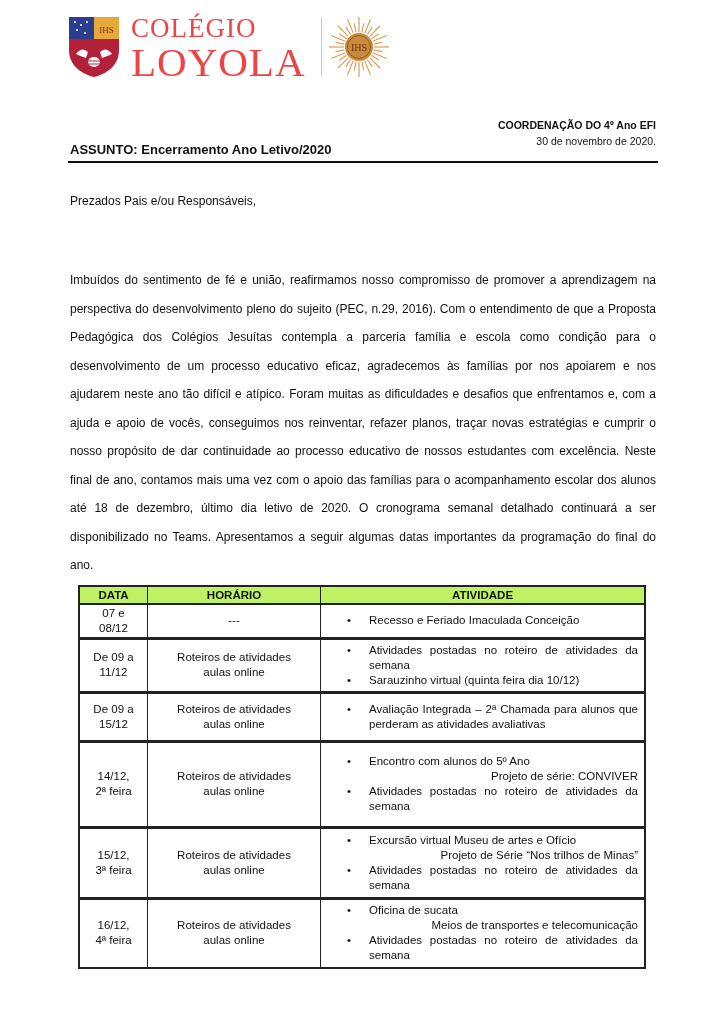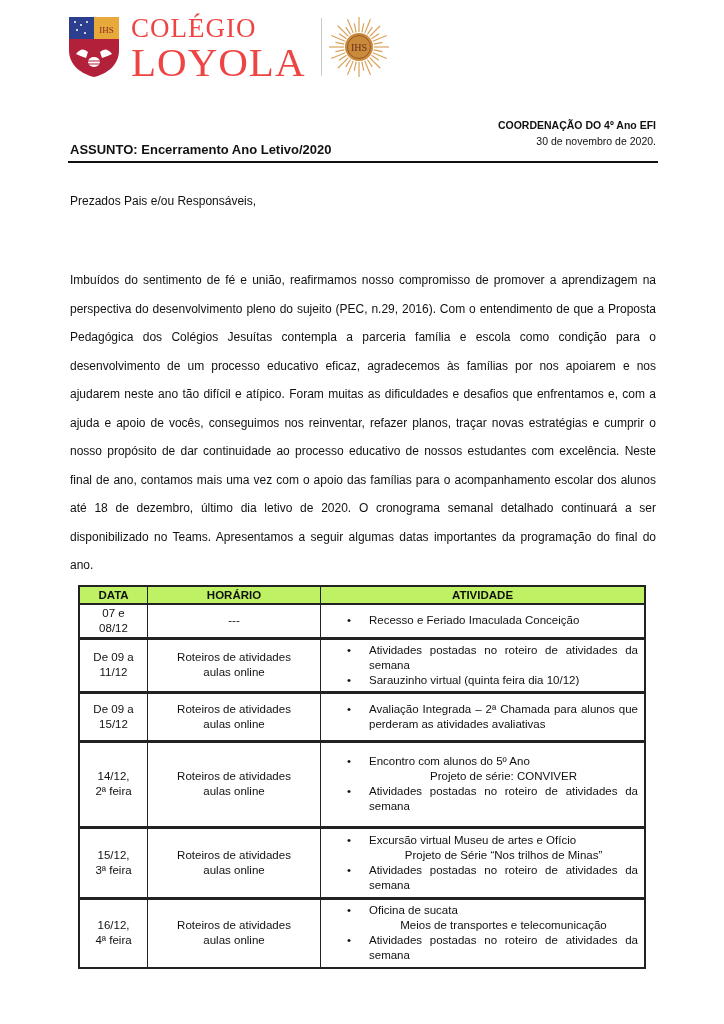--- a/index.html
+++ b/index.html
@@ -29,21 +29,21 @@
   table.sched td { border: 1px solid #222; padding: 0; vertical-align: middle; }
   table.sched tr.row td { border-bottom: 3px solid #222; }
   table.sched tr.row:last-child td { border-bottom: 2px solid #222; }
   table.sched { border: 2px solid #222; }
   .c-date { width: 67px; text-align: center; line-height: 15px; }
   .c-time { width: 172px; text-align: center; line-height: 15px; margin-top: 8px; }
   .c-act { padding: 3px 6px 3px 18px !important; }
   ul.acts { margin: 0; padding: 0 0 0 30px; list-style: none; }
   ul.acts li { position: relative; text-align: justify; line-height: 15px; }
   ul.acts li .bullet { position: absolute; left: -22px; top: 0; }
-  ul.acts li .sub { display: block; text-align: center; }
+  ul.acts li .sub { display: block; text-align: right; }
 </style>
 </head>
 <body>
 
 <div class="header">
   <svg class="shield" viewBox="0 0 52 62">
     <path d="M1 1 H51 V34 C51 50 38 58 26 61 C14 58 1 50 1 34 Z" fill="#b3203a"></path>
     <rect x="1" y="1" width="25" height="22" fill="#2c3f8f"></rect>
     <rect x="26" y="1" width="25" height="22" fill="#e6a93a"></rect>
     <circle cx="7" cy="6" r="1" fill="#fff"></circle>

